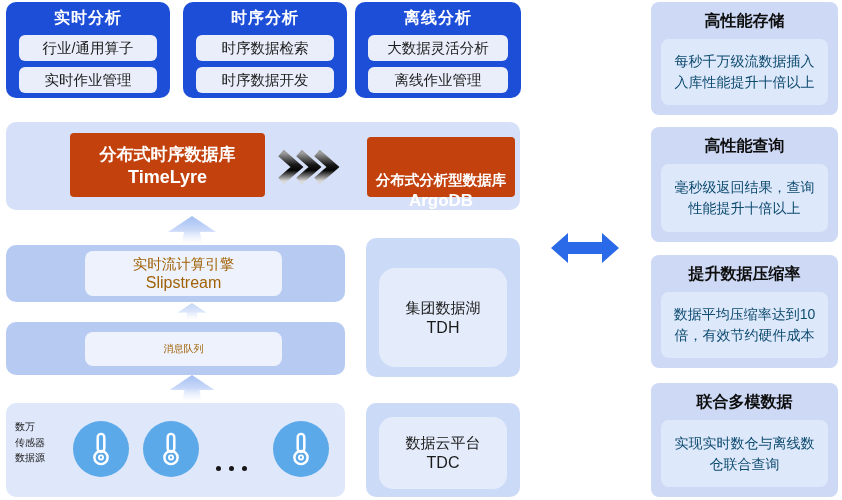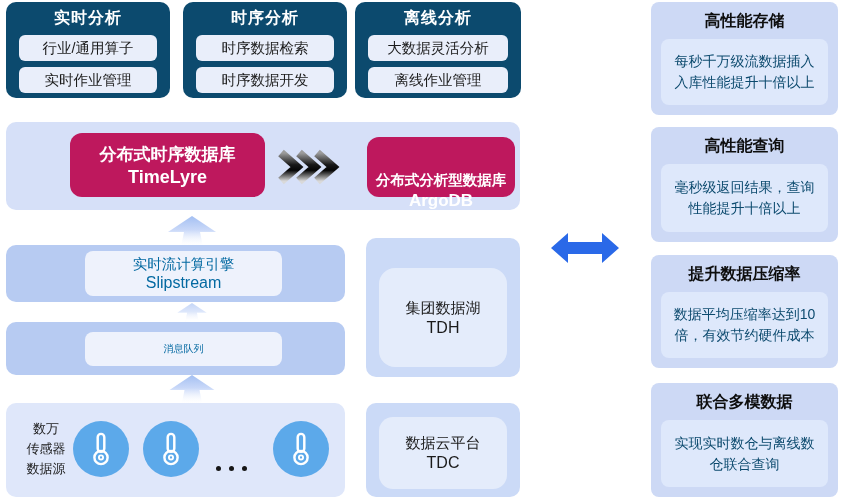--- a/index.html
+++ b/index.html
@@ -1,47 +1,47 @@
 <!DOCTYPE html>
 <html><head>
 <meta charset="utf-8">
 <style>
   html,body{margin:0;padding:0;background:#ffffff;}
   body{width:842px;height:500px;position:relative;font-family:"Liberation Sans",sans-serif;-webkit-font-smoothing:antialiased;}
   .stage{position:absolute;left:0;top:0;width:842px;height:500px;background:#ffffff;overflow:hidden;}
   .abs{position:absolute;}
 
   
-  .module{position:absolute;top:2px;height:96px;background:#0c4a6e;border-radius:10px;}
+  .module{position:absolute;top:2px;height:96px;background:#1d4ed8;border-radius:10px;}
   .module-title{padding-top:6px;text-align:center;font-size:16px;font-weight:700;color:#ffffff;letter-spacing:1px;}
   .module-item{height:26px;line-height:26px;margin:6px 13px 0;background:#e9eefa;border-radius:6px;text-align:center;font-size:14.5px;color:#1b1b1b;white-space:nowrap;}
 
   
   .db-band{left:6px;top:122px;width:514px;height:88px;background:#d6e0f8;border-radius:10px;}
-  .dbbox{background:#be185d;border-radius:12px;color:#fff;display:flex;flex-direction:column;align-items:center;justify-content:center;text-align:center;font-weight:700;}
+  .dbbox{background:#c2410c;border-radius:4px;color:#fff;display:flex;flex-direction:column;align-items:center;justify-content:center;text-align:center;font-weight:700;}
   .timelyre{left:70px;top:133px;width:195px;height:64px;}
   .timelyre .l1{font-size:17px;}
   .timelyre .l2{font-size:18px;margin-top:1px;}
   .argodb{left:367px;top:137px;width:148px;height:60px;}
   .argodb .l1{font-size:14.5px;margin-top:48px;}
   .argodb .l2{font-size:17px;margin-top:1px;}
 
   
   .band{background:#b7cbf2;border-radius:10px;}
   .stream-band{left:6px;top:245px;width:339px;height:57px;}
   .queue-band{left:6px;top:322px;width:339px;height:53px;}
-  .inner-pill{background:#eef2fc;border-radius:8px;color:#0369a1;text-align:center;}
+  .inner-pill{background:#eef2fc;border-radius:8px;color:#a16207;text-align:center;}
   .stream-inner{left:85px;top:251px;width:197px;height:45px;display:flex;flex-direction:column;align-items:center;justify-content:center;}
   .stream-inner .l1{font-size:14.5px;}
   .stream-inner .l2{font-size:16px;}
   .queue-inner{left:85px;top:332px;width:197px;height:34px;line-height:34px;font-size:10px;}
 
   
   .source-band{left:6px;top:403px;width:339px;height:94px;background:#dfe7fa;border-radius:10px;}
-  .source-label{left:15px;top:419px;width:62px;text-align:center;font-size:13px;line-height:1.55;color:#1b1b1b;}
+  .source-label{left:15px;top:419px;width:62px;font-size:10px;line-height:1.55;color:#1b1b1b;}
   .sensor{position:absolute;top:421px;width:56px;height:56px;border-radius:50%;background:#5ca9ea;display:flex;align-items:center;justify-content:center;}
   .dots{left:216px;top:466px;display:flex;gap:8px;}
   .dot{width:5px;height:5px;border-radius:50%;background:#161616;}
 
   
   .side-outer{left:366px;width:154px;background:#cbdaf7;border-radius:10px;}
   .tdh-outer{top:238px;height:139px;}
   .tdc-outer{top:403px;height:94px;}
   .side-inner{left:379px;width:128px;background:#e4ecfb;display:flex;flex-direction:column;align-items:center;justify-content:center;text-align:center;color:#1b1b1b;}
   .tdh-inner{top:268px;height:99px;border-radius:16px;}

